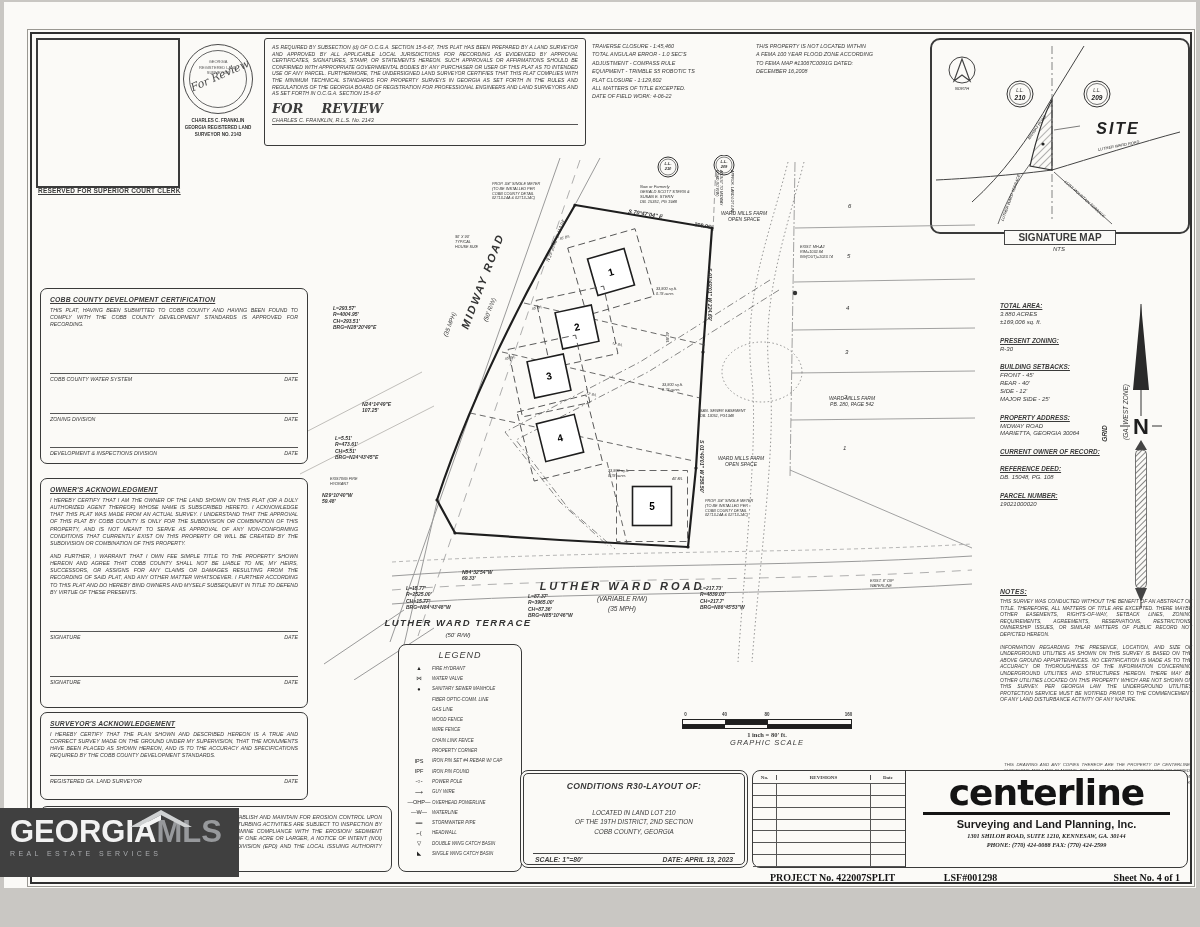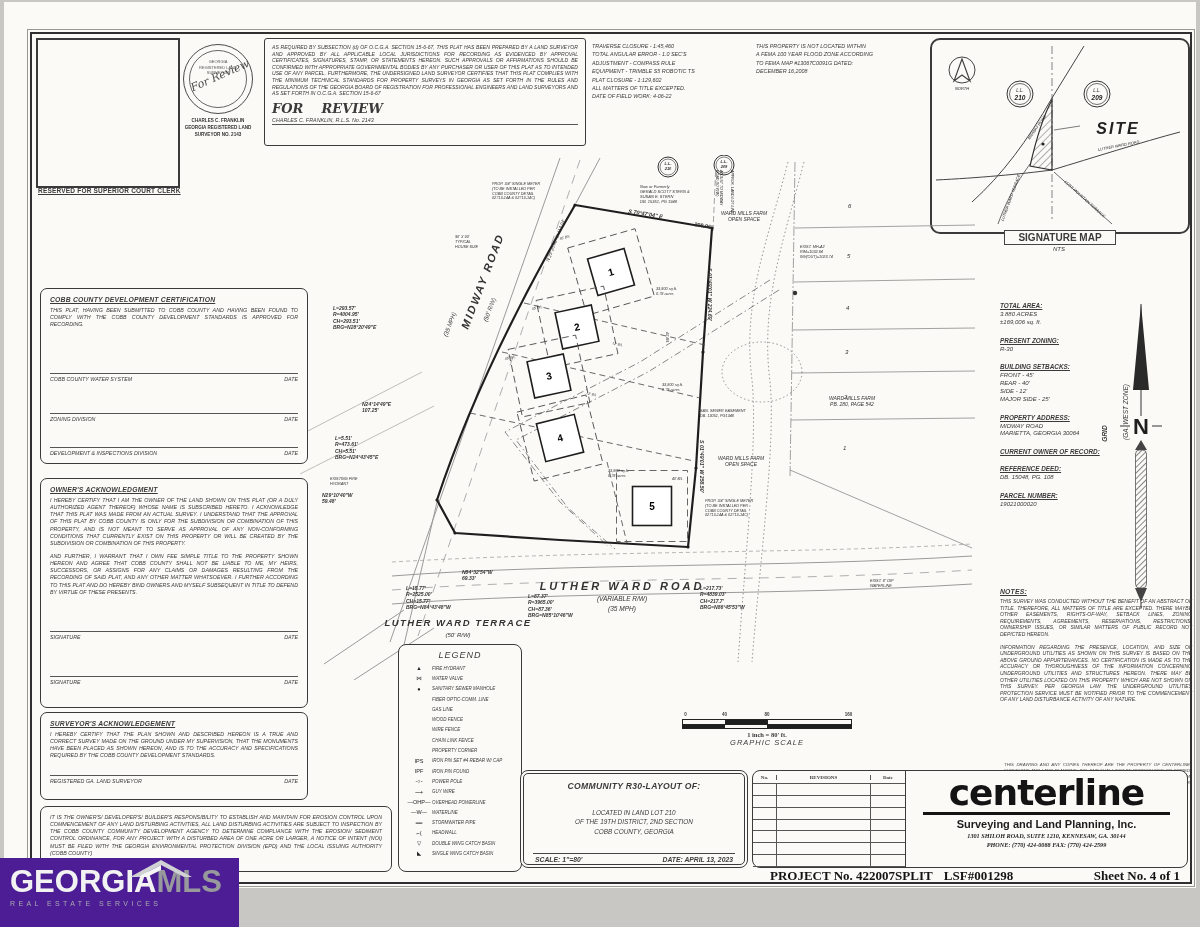--- a/index.html
+++ b/index.html
@@ -78,26 +78,26 @@
   .rev-c1{flex:1;border-right:.8px solid #555;}
   .rev-c2{width:34px;}
   .rev-head{font-size:5px;font-weight:700;text-align:center;height:12px;align-items:center;}
   .rev-head span{text-align:center;}
   .rev-row{flex:1;}
   .company{flex:1;text-align:center;padding-top:4px;}
   .co-name{font-family:"DejaVu Sans",sans-serif;font-weight:700;font-size:36px;line-height:1;letter-spacing:-1px;color:#141414;}
   .co-rule{width:88%;height:2.6px;background:#141414;margin:1px auto 3px;}
   .co-tag{font-size:11px;color:#1c1c1c;font-weight:bold;}
   .co-addr{font-family:"Liberation Serif",serif;font-weight:700;font-style:italic;font-size:6.2px;color:#222;margin-top:2px;line-height:1.45;}
-  .footer{left:752px;top:868px;width:436px;height:15px;display:flex;font-family:"Liberation Serif",serif;font-weight:700;font-size:13px;color:#141414;align-items:flex-start;}
+  .footer{left:752px;top:868px;width:436px;height:15px;display:flex;font-family:"Liberation Serif",serif;font-weight:700;font-size:10px;color:#141414;align-items:flex-end;}
   .ft-proj{width:44%;padding-left:18px;box-sizing:border-box;}
   .ft-lsf{width:26%;}
   .ft-sheet{width:30%;text-align:right;padding-right:8px;box-sizing:border-box;}
   
-  .mls{left:0;top:858px;width:239px;height:69px;background:#4c1d95;color:#fff;padding:8px 0 0 10px;box-sizing:border-box;}
+  .mls{left:0;top:808px;width:239px;height:69px;background:#404040;color:#fff;padding:8px 0 0 10px;box-sizing:border-box;}
   .mls-line{font-size:31px;font-weight:700;letter-spacing:0;line-height:1.05;position:relative;}
   .mls-g{color:#f2f2f2;}
   .mls-m{color:#97999c;}
   .mls-roof{position:absolute;left:118px;top:-8px;}
   .mls-sub{font-size:7px;letter-spacing:3.4px;color:#a9abae;margin-top:1px;}
   svg text{font-family:"Liberation Sans",sans-serif;}
   .plat{left:300px;top:155px;}
 </style>
 </head>
 <body>
@@ -540,21 +540,21 @@
           <span class="lg-label">DOUBLE WING CATCH BASIN</span>
         </div>
         <div class="lg-row">
           <span class="lg-sym">◣</span>
           <span class="lg-label">SINGLE WING CATCH BASIN</span>
         </div>
       </div>
 </div>
 
 <div class="abs concept">
-  <div class="cb-head">COMMUNITY R30-LAYOUT OF:</div>
+  <div class="cb-head">CONDITIONS R30-LAYOUT OF:</div>
   <div class="cb-mid">
     <div class="cb-line">LOCATED IN LAND LOT 210</div>
     <div class="cb-line">OF THE 19TH DISTRICT, 2ND SECTION</div>
     <div class="cb-line">COBB COUNTY, GEORGIA</div>
   </div>
   <div class="cb-foot">
     <span>SCALE: 1"=80'</span>
     <span>DATE: APRIL 13, 2023</span>
   </div>
 </div>

